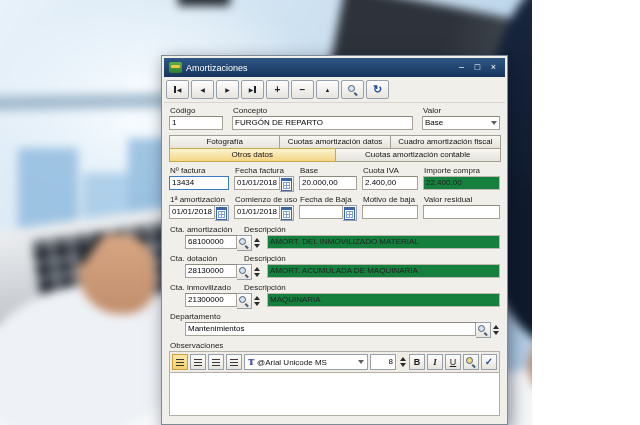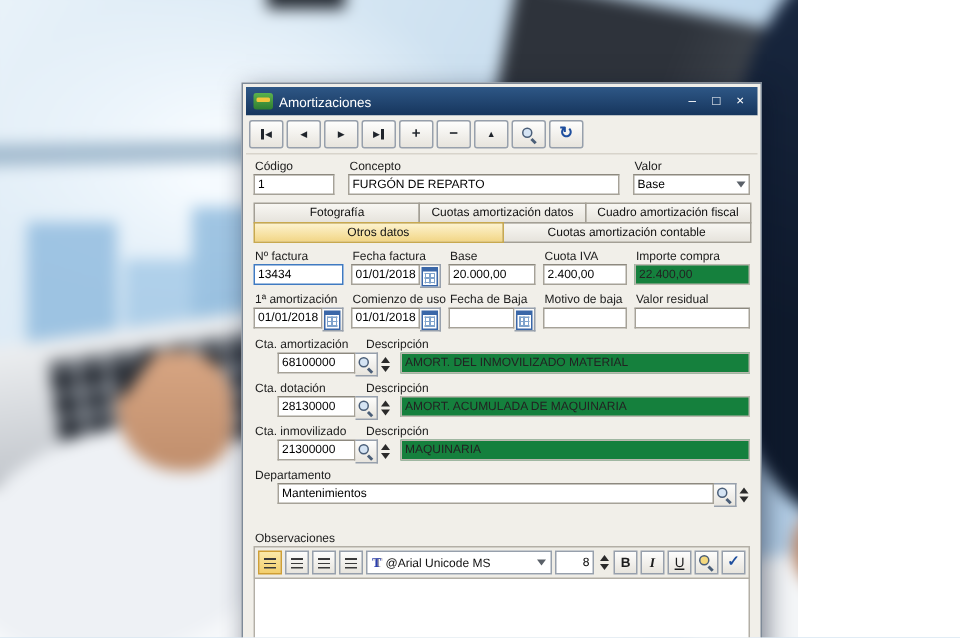--- a/index.html
+++ b/index.html
@@ -345,21 +345,21 @@
           </div>
         <div class="spin">
             <i class="up"></i>
             <i class="dn"></i>
           </div>
         <div class="gap6"></div>
         <div class="fbox ro grow">MAQUINARIA</div>
       </div>
 
       <div class="flabel" style="margin-top:3px;">Departamento</div>
-      <div class="acctrow" style="margin-bottom:16px;">
+      <div class="acctrow" style="margin-bottom:3px;">
         <div class="fbox grow">Mantenimientos</div>
         <div class="sbtn">
             <span class="mag"></span>
           </div>
         <div class="spin">
             <i class="up"></i>
             <i class="dn"></i>
           </div>
       </div>
 

